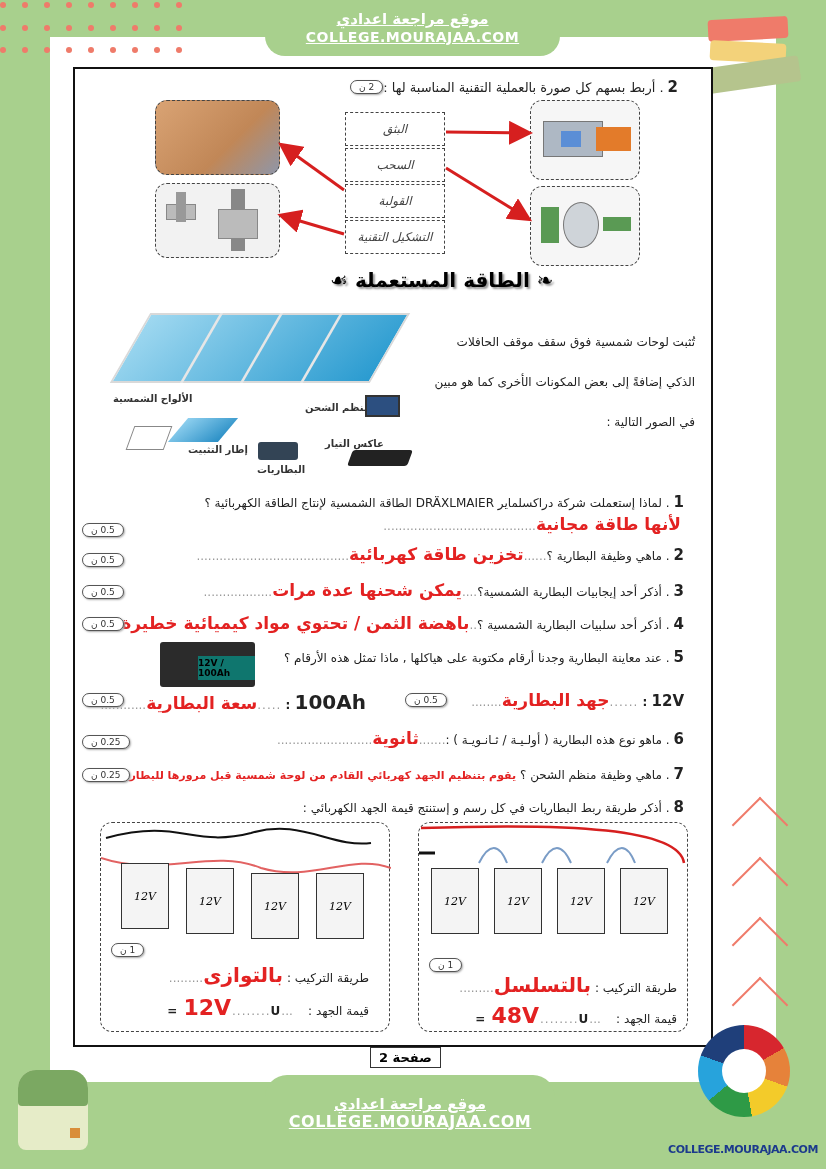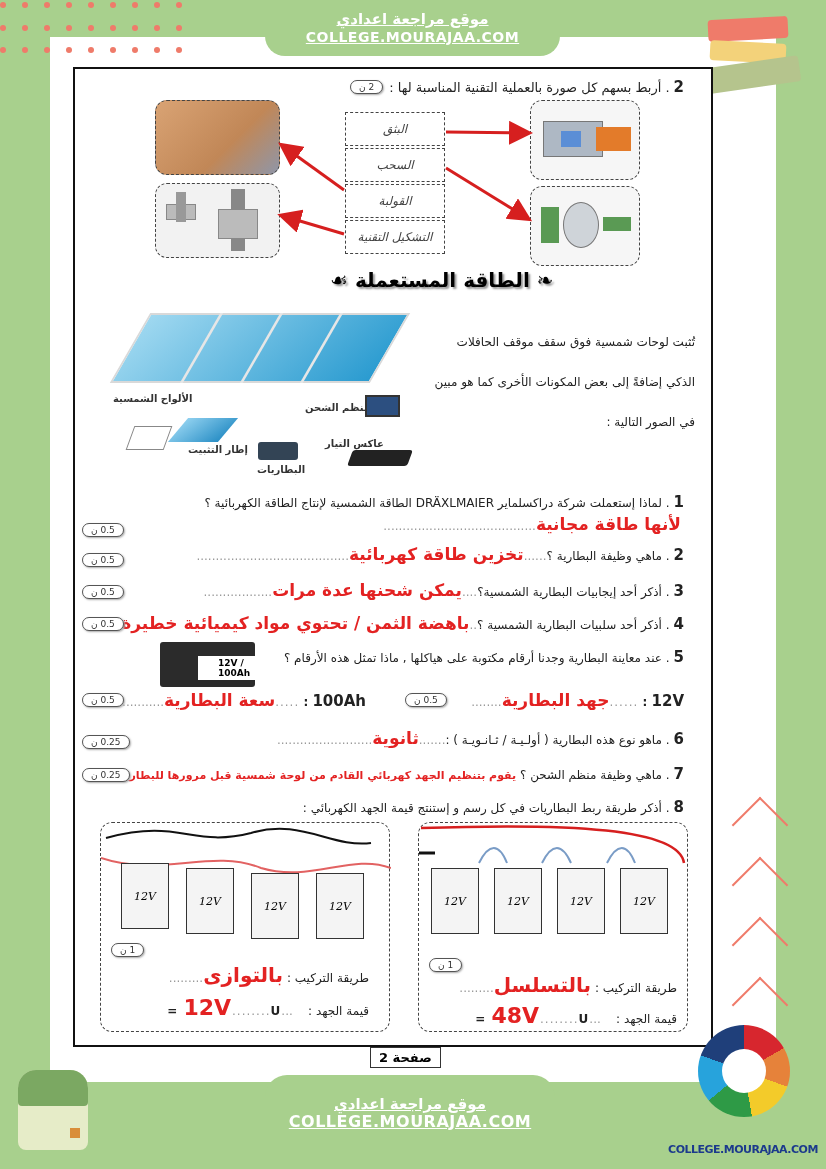--- a/index.html
+++ b/index.html
@@ -74,21 +74,21 @@
 </div>
 
 <div style="position:absolute;left:702px;top:14px;width:100px;height:75px;">
   <div style="position:absolute;left:6px;top:4px;width:80px;height:22px;background:#ef7b6a;border-radius:4px;transform:rotate(-3deg);"></div>
   <div style="position:absolute;left:8px;top:28px;width:76px;height:20px;background:#f3d27a;border-radius:4px;transform:rotate(3deg);"></div>
   <div style="position:absolute;left:0;top:48px;width:98px;height:26px;background:#b5c48d;border-radius:4px;transform:rotate(-8deg);"></div>
 </div>
 
 <div class="page"></div>
 
-<div class="q" style="right:142px;top:78px;font-size:13px;">
+<div class="q" style="right:148px;top:78px;font-size:13px;">
   <b class="num">2</b><span>. </span><span>أربط بسهم كل صورة بالعملية التقنية المناسبة لها :</span>
 </div>
 <div class="pill" style="left:350px;top:80px;">2 ن</div>
 
 <div class="dash-box" style="left:155px;top:100px;width:125px;height:75px;background:linear-gradient(135deg,#d9a374 0%,#c18757 60%,#8f96a8 100%);"></div>
 <div class="dash-box" style="left:155px;top:183px;width:125px;height:75px;background:#f2f2f2;">
   <div style="position:absolute;left:10px;top:20px;width:30px;height:16px;background:#bbb;border:1px solid #888;"></div>
   <div style="position:absolute;left:20px;top:8px;width:10px;height:30px;background:#999;"></div>
   <div style="position:absolute;left:75px;top:5px;width:14px;height:62px;background:#888;"></div>
   <div style="position:absolute;left:62px;top:25px;width:40px;height:30px;background:#bbb;border:1px solid #888;"></div>
@@ -163,31 +163,31 @@
   <b class="num">3</b><span>. </span><span>أذكر أحد إيجابيات البطارية الشمسية؟</span><span class="dots-line">....</span><span class="ans">يمكن شحنها عدة مرات</span><span class="dots-line">..................</span>
 </div>
 <div class="pill" style="left:82px;top:585px;">0.5 ن</div>
 
 <div class="q" style="right:142px;top:613px;">
   <b class="num">4</b><span>. </span><span>أذكر أحد سلبيات البطارية الشمسية ؟</span><span class="dots-line">..</span><span class="ans">باهضة الثمن / تحتوي مواد كيميائية خطيرة</span>
 </div>
 <div class="pill" style="left:82px;top:617px;">0.5 ن</div>
 
 <div style="position:absolute;left:160px;top:642px;width:95px;height:45px;background:#2b2b2b;border-radius:3px;">
-  <div style="position:absolute;left:38px;top:14px;background:#ffffff;font-size:9px;padding:2px 20px;font-weight:bold;">12V / 100Ah</div>
+  <div style="position:absolute;left:38px;top:14px;background:#0f766e;font-size:9px;padding:2px 0;font-weight:bold;">12V / 100Ah</div>
 </div>
 <div class="q" style="right:142px;top:648px;">
   <b class="num">5</b><span>. </span><span>عند معاينة البطارية وجدنا أرقام مكتوبة على هياكلها , ماذا تمثل هذه الأرقام ؟</span>
 </div>
 <div class="q" style="right:142px;top:690px;text-align:center;">
   <b style="font-size:15px;">12V</b><b> : </b><span class="dots-line">......</span><span class="ans">جهد البطارية</span><span class="dots-line">........</span>
 </div>
 <div class="pill" style="left:405px;top:693px;">0.5 ن</div>
 <div class="q" style="right:460px;top:690px;">
-  <b style="font-size:15px;">100Ah</b><b> : </b><span class="dots-line">.....</span><span class="ans">سعة البطارية</span><span class="dots-line">............</span>
+  <b style="font-size:20px;">100Ah</b><b> : </b><span class="dots-line">.....</span><span class="ans">سعة البطارية</span><span class="dots-line">............</span>
 </div>
 <div class="pill" style="left:82px;top:693px;">0.5 ن</div>
 
 <div class="q" style="right:142px;top:728px;">
   <b class="num">6</b><span>. </span><span>ماهو نوع هذه البطارية ( أولـيـة / ثـانـويـة ) :</span><span class="dots-line">.......</span><span class="ans">ثانوية</span><span class="dots-line">.........................</span>
 </div>
 <div class="pill" style="left:82px;top:735px;">0.25 ن</div>
 
 <div class="q" style="right:142px;top:765px;">
   <b class="num">7</b><span>. </span><span>ماهي وظيفة منظم الشحن ؟</span><span> </span><span class="ans small">يقوم بتنظيم الجهد كهربائي القادم من لوحة شمسية قبل مرورها للبطارية</span>

